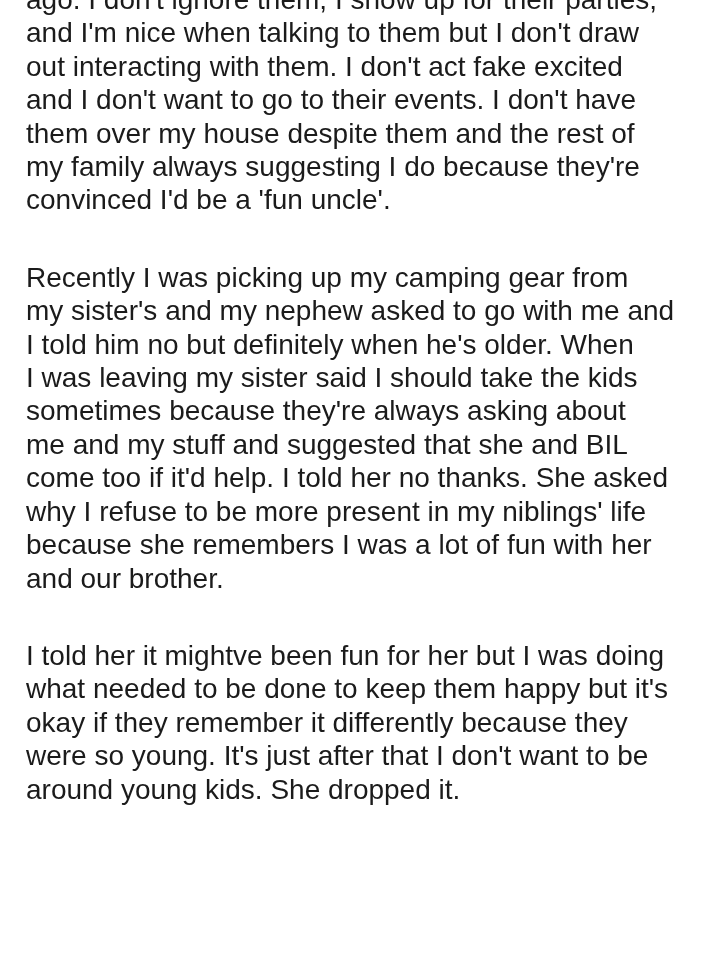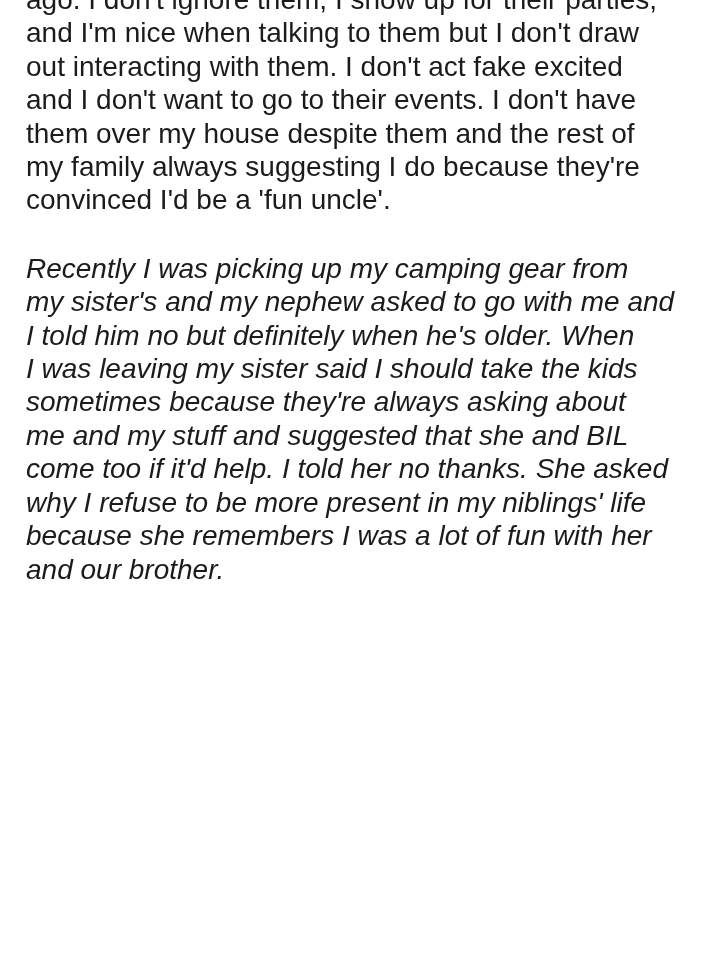--- a/index.html
+++ b/index.html
@@ -27,22 +27,21 @@
   .post-text p {
     margin: 0;
     white-space: pre; 
     font-size: 28px;
     line-height: 33.4px;
     font-weight: 400;
     color: var(--text-color, #1b1b1b);
     letter-spacing: 0;
   }
   .post-text p + p {
-    margin-top: 35px; 
-    font-style: italic;
+    margin-top: 44px; 
   }
 </style>
 </head>
 <body style="--bg-color: #ffffff; --text-color: #1b1b1b;">
 
 <main class="post-body">
   <article class="post-text">
     <p>ago. I don't ignore them, I show up for their parties,
 and I'm nice when talking to them but I don't draw
 out interacting with them. I don't act fake excited
@@ -53,14 +52,19 @@
     <p>Recently I was picking up my camping gear from
 my sister's and my nephew asked to go with me and
 I told him no but definitely when he's older. When
 I was leaving my sister said I should take the kids
 sometimes because they're always asking about
 me and my stuff and suggested that she and BIL
 come too if it'd help. I told her no thanks. She asked
 why I refuse to be more present in my niblings' life
 because she remembers I was a lot of fun with her
 and our brother.</p>
+    <p>I told her it mightve been fun for her but I was doing
+what needed to be done to keep them happy but it's
+okay if they remember it differently because they
+were so young. It's just after that I don't want to be
+around young kids. She dropped it.</p>
   </article>
 </main>
 
 </body></html>

